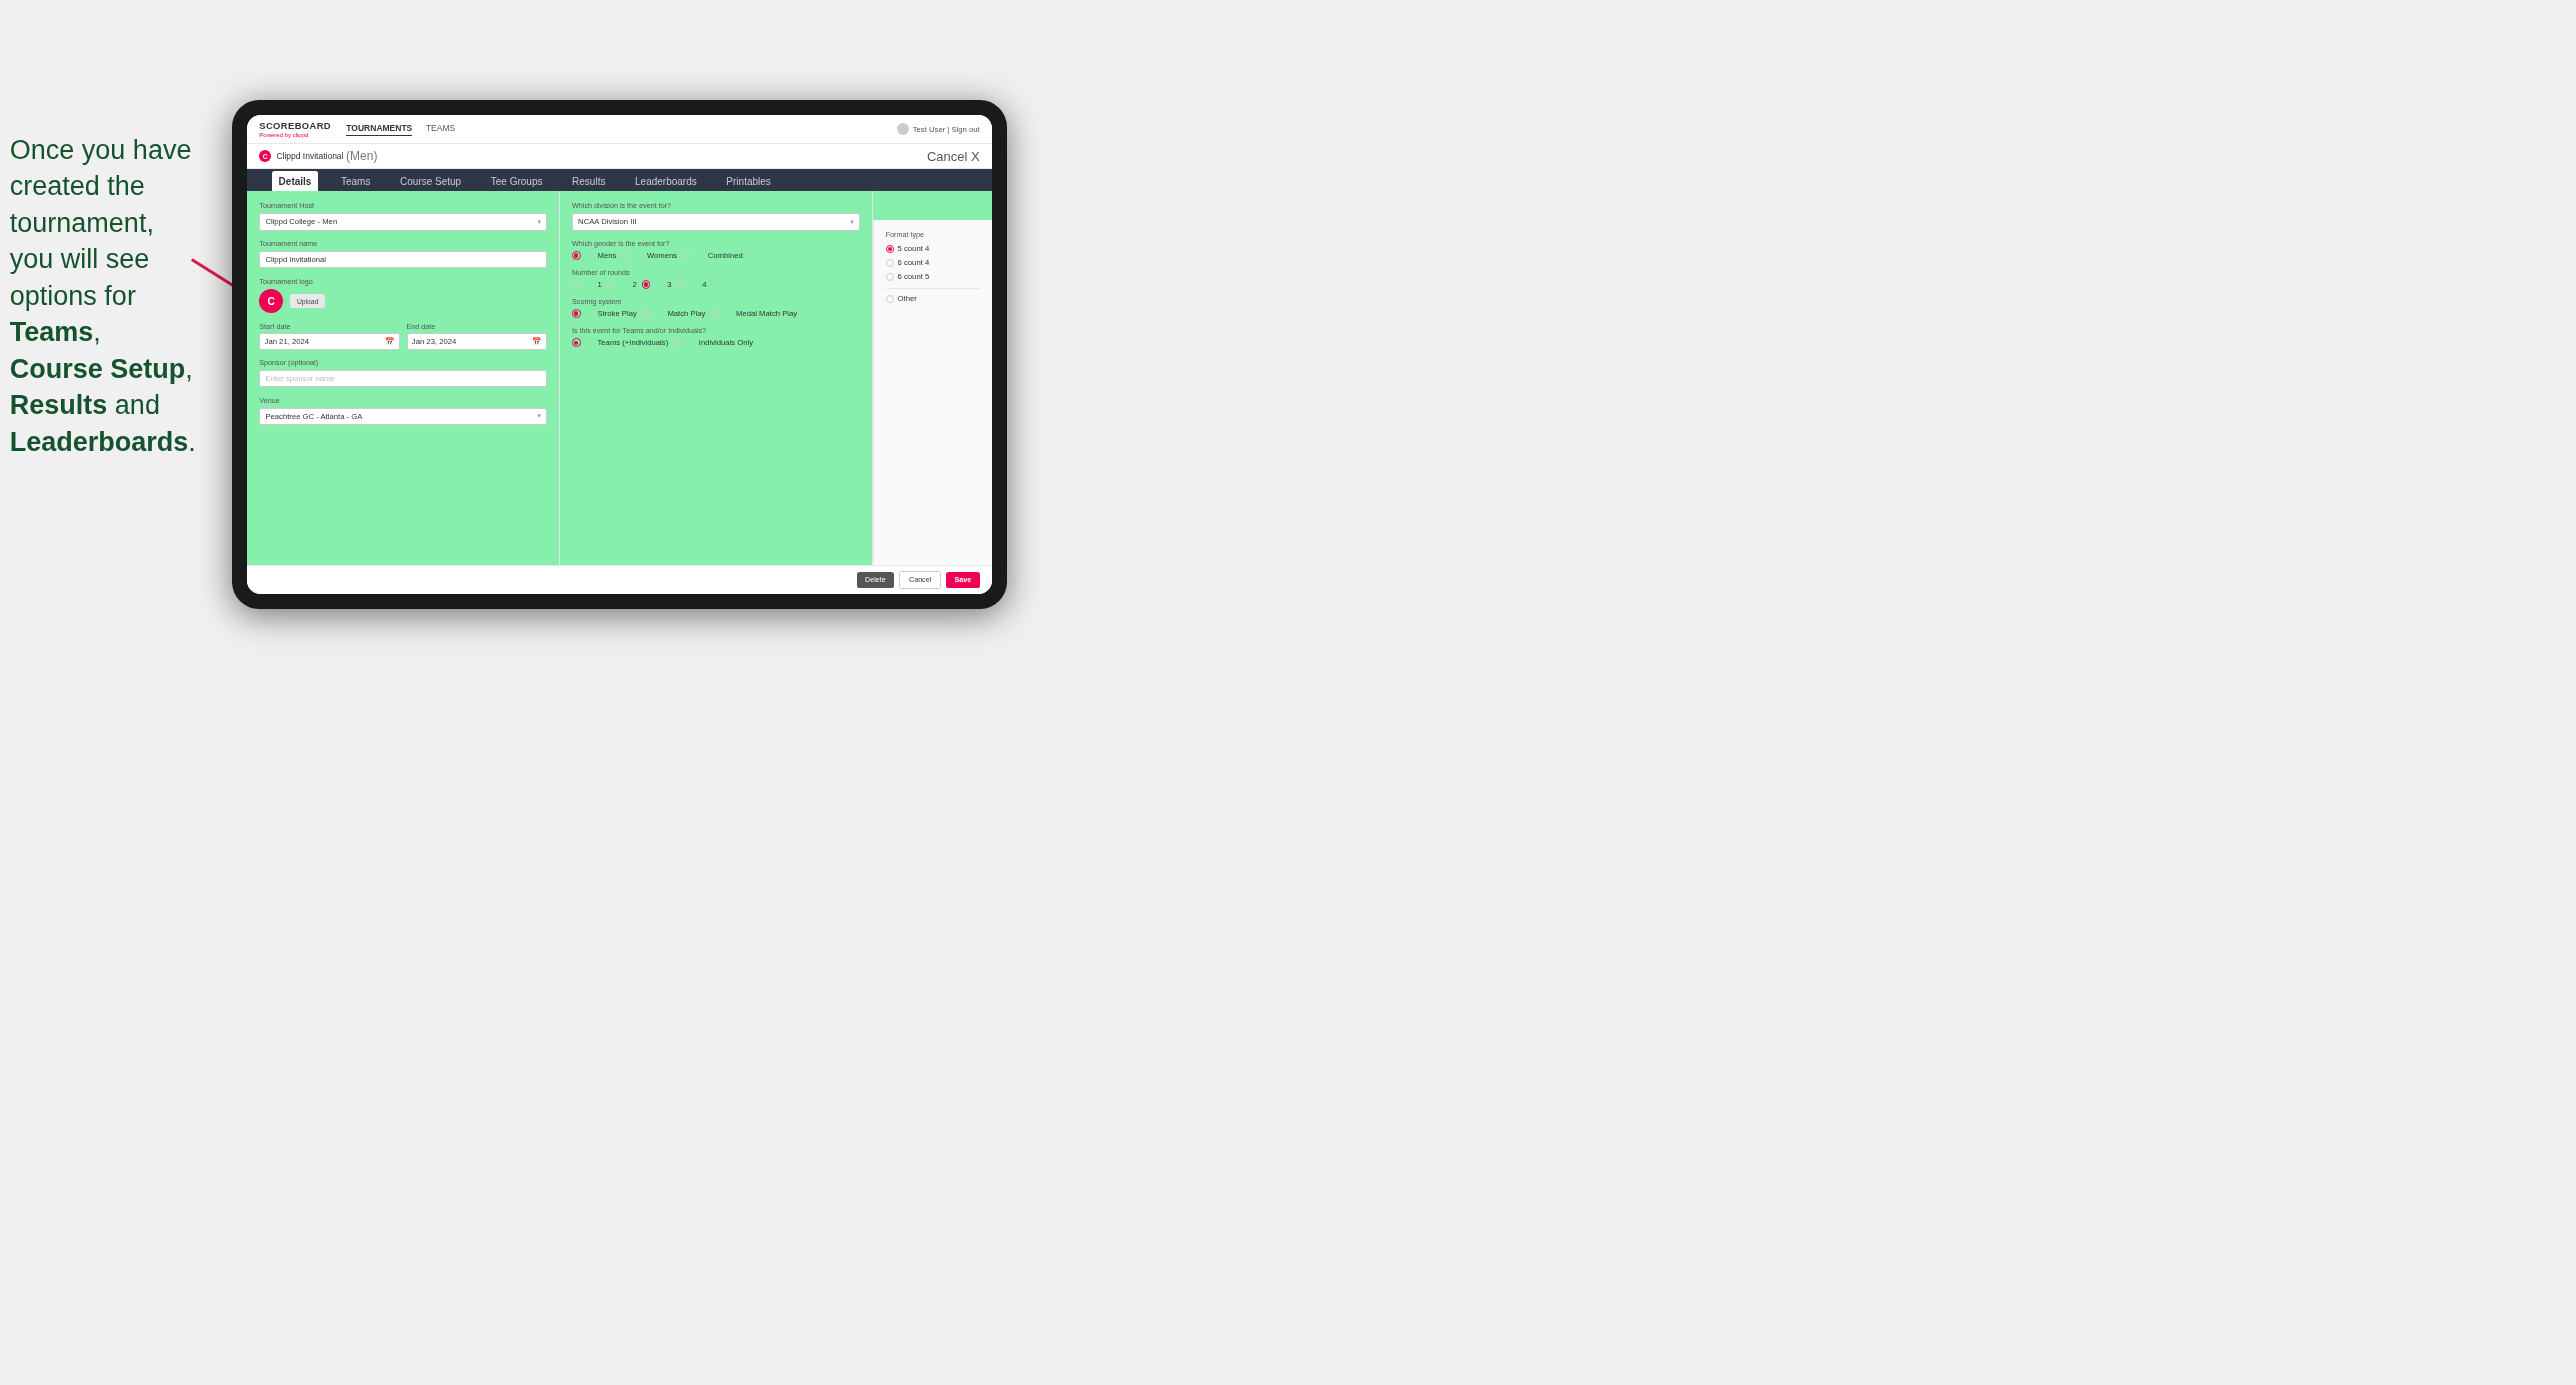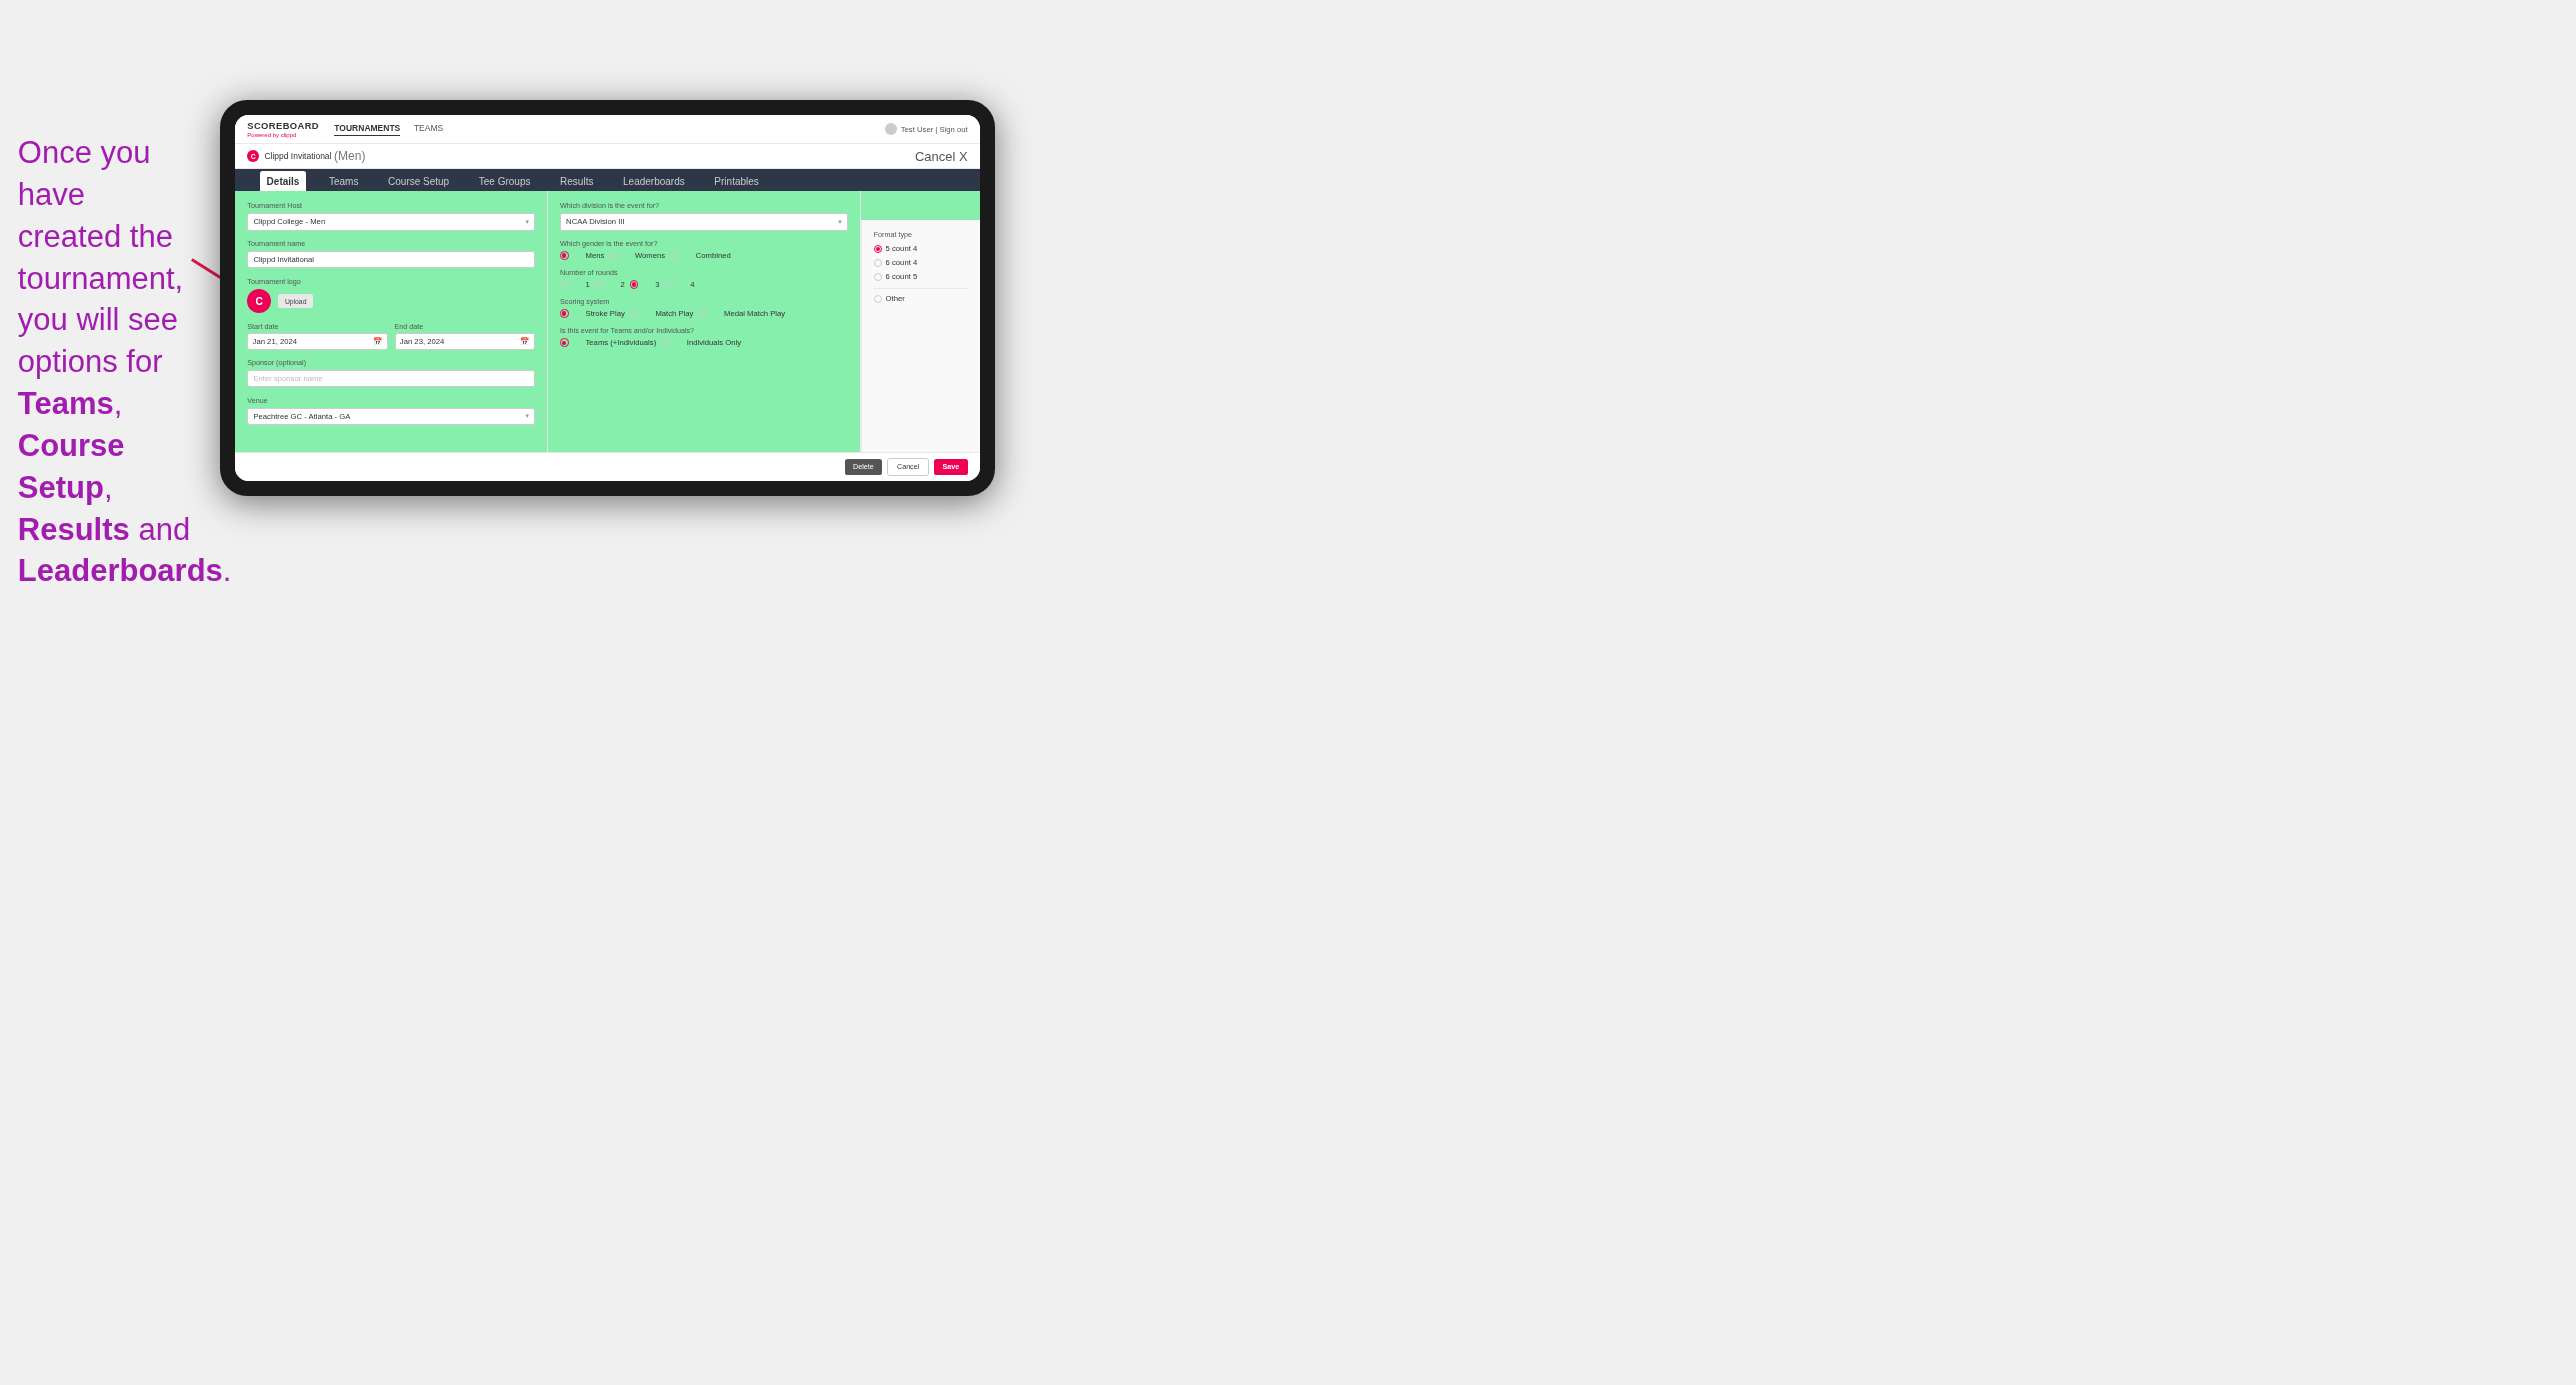--- a/index.html
+++ b/index.html
@@ -364,42 +364,42 @@
       border-radius: 2.6px;
       padding: 3.4px 8.5px;
       font-size: 7.2px;
       cursor: pointer;
       font-weight: 600;
     }
   </style>
 </head>
 <body>
 
-<div class="instruction-text" style="position:absolute; left:11px; top:132px; width:213px; font-size:31px; line-height:1.35; color:#a21caf;">
+<div class="instruction-text" style="position:absolute; left:3px; top:132px; width:213px; font-size:27px; line-height:1.35; color:#14532d;">
   <span>Once you have</span><br>
   <span>created the</span><br>
   <span>tournament,</span><br>
   <span>you will see</span><br>
   <span>options for</span><br>
   <strong>Teams</strong><span>,</span><br>
   <strong>Course Setup</strong><span>,</span><br>
   <strong>Results</strong><span> and</span><br>
   <strong>Leaderboards</strong><span>.</span>
 </div>
 
 <svg style="position:absolute; left:183px; top:251px; width:196px; height:136px; pointer-events:none;" viewBox="0 0 230 160" width="196" height="136">
   <defs>
     <marker id="arrowhead" markerWidth="8" markerHeight="6" refX="8" refY="3" orient="auto">
       <polygon points="0 0, 8 3, 0 6" fill="#e0184a"></polygon>
     </marker>
   </defs>
   <path d="M 10,10 L 200,130" stroke="#e0184a" stroke-width="3.5" fill="none" marker-end="url(#arrowhead)"></path>
 </svg>
 
-<div class="tablet-outer" style="position:absolute; left:220px; top:100px; width:775px; height:396px;">
+<div class="tablet-outer" style="position:absolute; left:232px; top:100px; width:775px; height:509px;">
   <div class="tablet-screen">
 
     <div class="top-nav">
       <div class="logo-area">
         <span class="logo-title">SCOREBOARD</span>
         <span class="logo-subtitle">Powered by clippd</span>
       </div>
       <div class="nav-links">
         <a class="nav-link active">TOURNAMENTS</a>
         <a class="nav-link">TEAMS</a>

